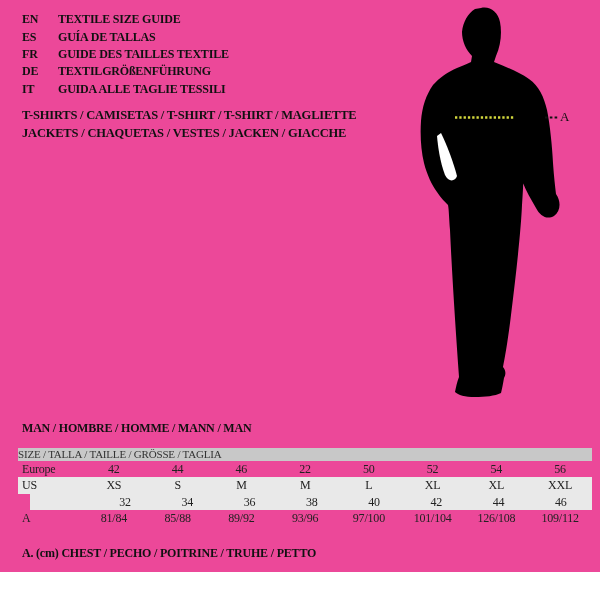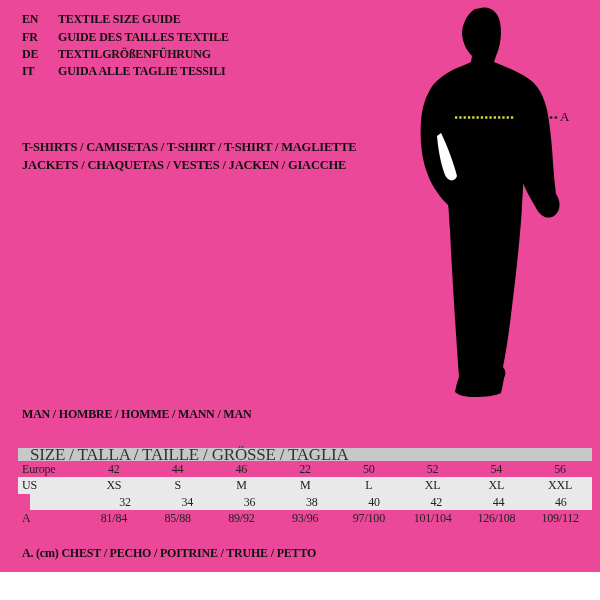--- a/index.html
+++ b/index.html
@@ -5,50 +5,54 @@
   html,body{margin:0;padding:0;background:#fff;}
   .canvas{
     position:relative;width:600px;height:572px;background:#ec4899;overflow:hidden;
     font-family:Liberation Serif, serif;color:#111;letter-spacing:-0.2px;
   }
   
   .lang-list{position:absolute;left:22px;top:11px;}
   .lang-row{display:flex;height:17.4px;align-items:center;font-weight:bold;font-size:12px;}
   .lang-code{width:36px;flex:0 0 36px;}
   
-  .category{position:absolute;left:22px;top:107px;font-weight:bold;font-size:12.5px;line-height:17.5px;white-space:nowrap;margin-top:32px;}
+  .category{position:absolute;left:22px;top:107px;font-weight:bold;font-size:12.5px;line-height:17.5px;white-space:nowrap;}
   
   .figure-wrap{position:absolute;left:415px;top:5px;width:150px;height:393px;}
   .a-label{position:absolute;left:560px;top:109px;font-size:13px;font-weight:400;}
   
-  .man-title{position:absolute;left:22px;top:407px;font-weight:bold;font-size:12px;white-space:nowrap;}
+  .man-title{position:absolute;left:22px;top:421px;font-weight:bold;font-size:12px;white-space:nowrap;}
   
   .size-table{position:absolute;left:18px;top:448px;width:574px;font-size:12px;color:#222;}
   .thead{height:13px;background:var(--header-bg,#c8c8c8);display:flex;align-items:center;
-         padding-left:12px;font-size:17px;line-height:1;color:#333;}
+         padding-left:0;font-size:11px;line-height:1;color:#333;}
   .trow{display:flex;}
   .trow.shaded{background:var(--stripe-bg,#e9e9e9);}
   .tlabel{width:64px;flex:0 0 64px;padding-left:4px;box-sizing:border-box;display:flex;align-items:center;}
   .tcell{flex:1;display:flex;align-items:center;justify-content:center;}
   .r-europe{height:16px;}
   .r-us1{height:17px;}
   .r-us2{height:16px;margin-left:12px;}
   .r-a{height:17px;}
   
   .note{position:absolute;left:22px;top:546px;font-weight:bold;font-size:12px;white-space:nowrap;}
 </style>
 </head>
 <body style="background: rgb(255, 255, 255);">
 
 <div class="canvas">
 
   <div class="lang-list">
     <div class="lang-row">
       <span class="lang-code">EN</span>
       <span class="lang-label">TEXTILE SIZE GUIDE</span>
+    </div>
+    <div class="lang-row">
+      <span class="lang-code">ES</span>
+      <span class="lang-label">GUÍA DE TALLAS</span>
     </div>
     <div class="lang-row">
       <span class="lang-code">FR</span>
       <span class="lang-label">GUIDE DES TAILLES TEXTILE</span>
     </div>
     <div class="lang-row">
       <span class="lang-code">DE</span>
       <span class="lang-label">TEXTILGRÖßENFÜHRUNG</span>
     </div>
     <div class="lang-row">

